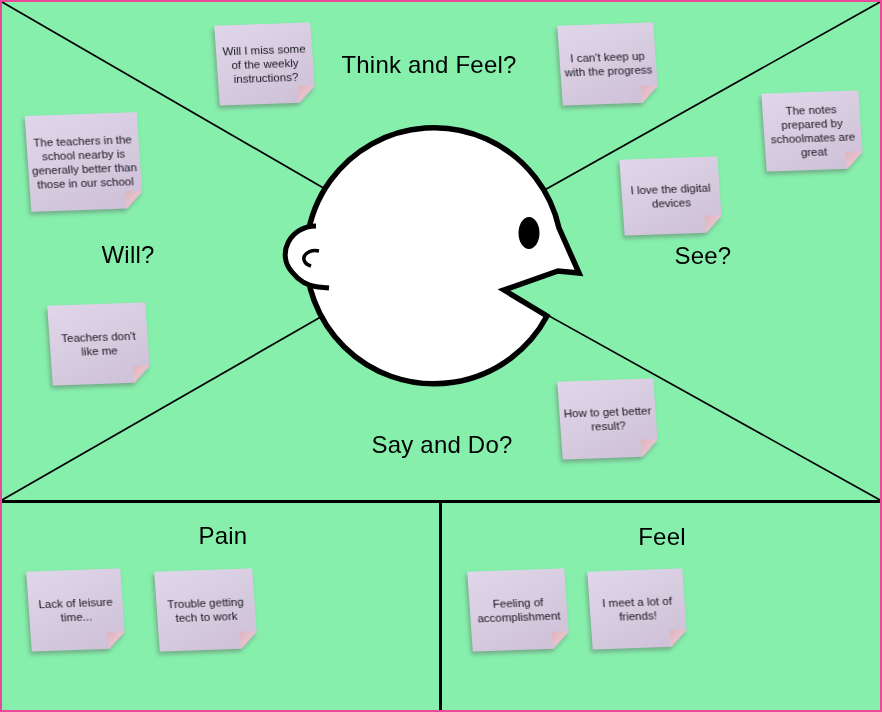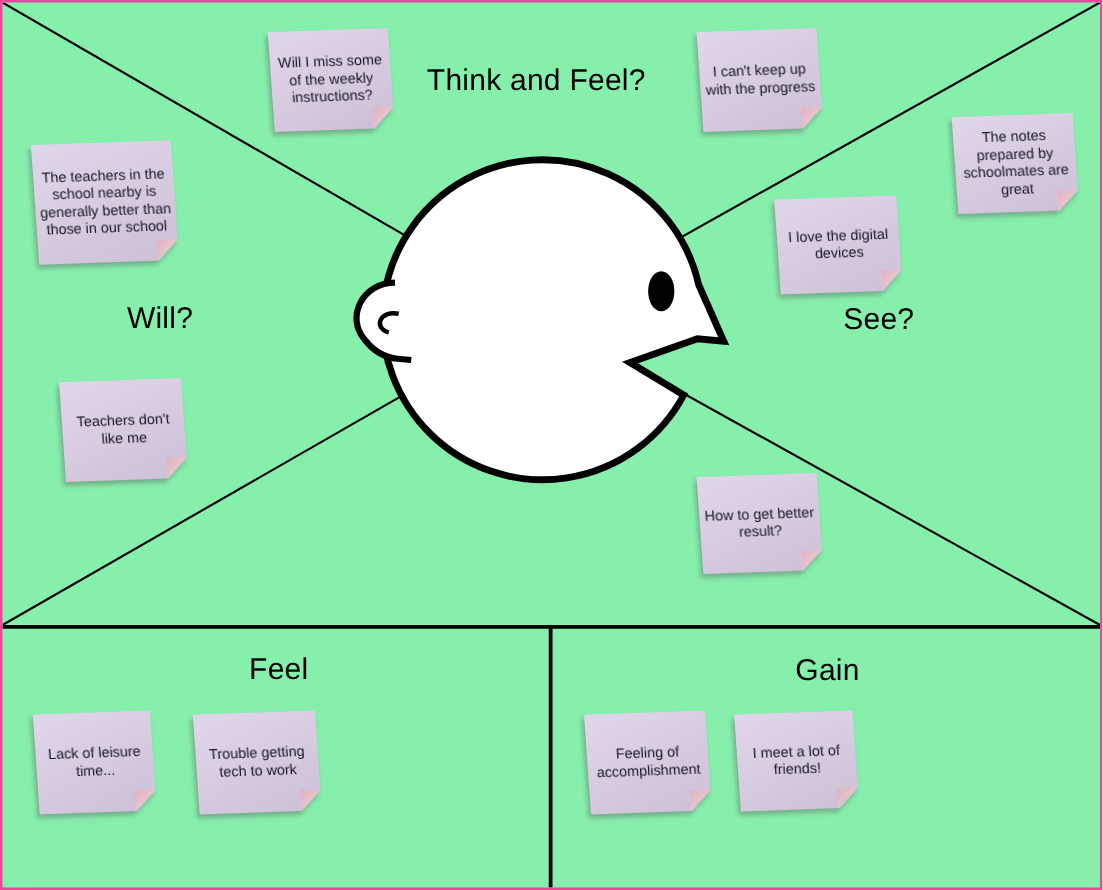--- a/index.html
+++ b/index.html
@@ -62,25 +62,26 @@
       <path d="M 545,314 A 128 128 0 1 1 557,226 L 577,271 L 556,269 L 502,288 Z" fill="#ffffff" stroke="#000" stroke-width="5.5" stroke-linejoin="miter"></path>
       <path d="M 314,224 C 288,224 274,252 290,270 C 297,279 305,284 316,285 L 327,286" fill="#ffffff" stroke="#000" stroke-width="5"></path>
       <path d="M 317,249 C 302,246 296,260 309,264" fill="none" stroke="#000" stroke-width="3.5"></path>
       <ellipse cx="527" cy="231" rx="10.5" ry="16" fill="#000"></ellipse>
     </g>
   </svg>
 
   <div class="q-title" style="left:427px;top:63px;">Think and Feel?</div>
   <div class="q-title" style="left:126px;top:253px;">Will?</div>
   <div class="q-title" style="left:701px;top:254px;">See?</div>
+  <div class="q-title" style="left:440px;top:443px;">Say and Do?</div>
 
   <div class="h-divider"></div>
   <div class="v-divider"></div>
-  <div class="q-title" style="left:221px;top:534px;">Feel</div>
-  <div class="q-title" style="left:660px;top:535px;">Gain</div>
+  <div class="q-title" style="left:221px;top:534px;">Pain</div>
+  <div class="q-title" style="left:660px;top:535px;">Feel</div>
 
   <div class="note" style="left:215px;top:22px;width:96px;height:80px;">
     <div class="note-body">
         <div class="note-text">Will I miss some of the weekly instructions?</div>
         <div class="note-fold"></div>
       </div>
   </div>
 
   <div class="note" style="left:558px;top:22px;width:96px;height:80px;">
     <div class="note-body">

